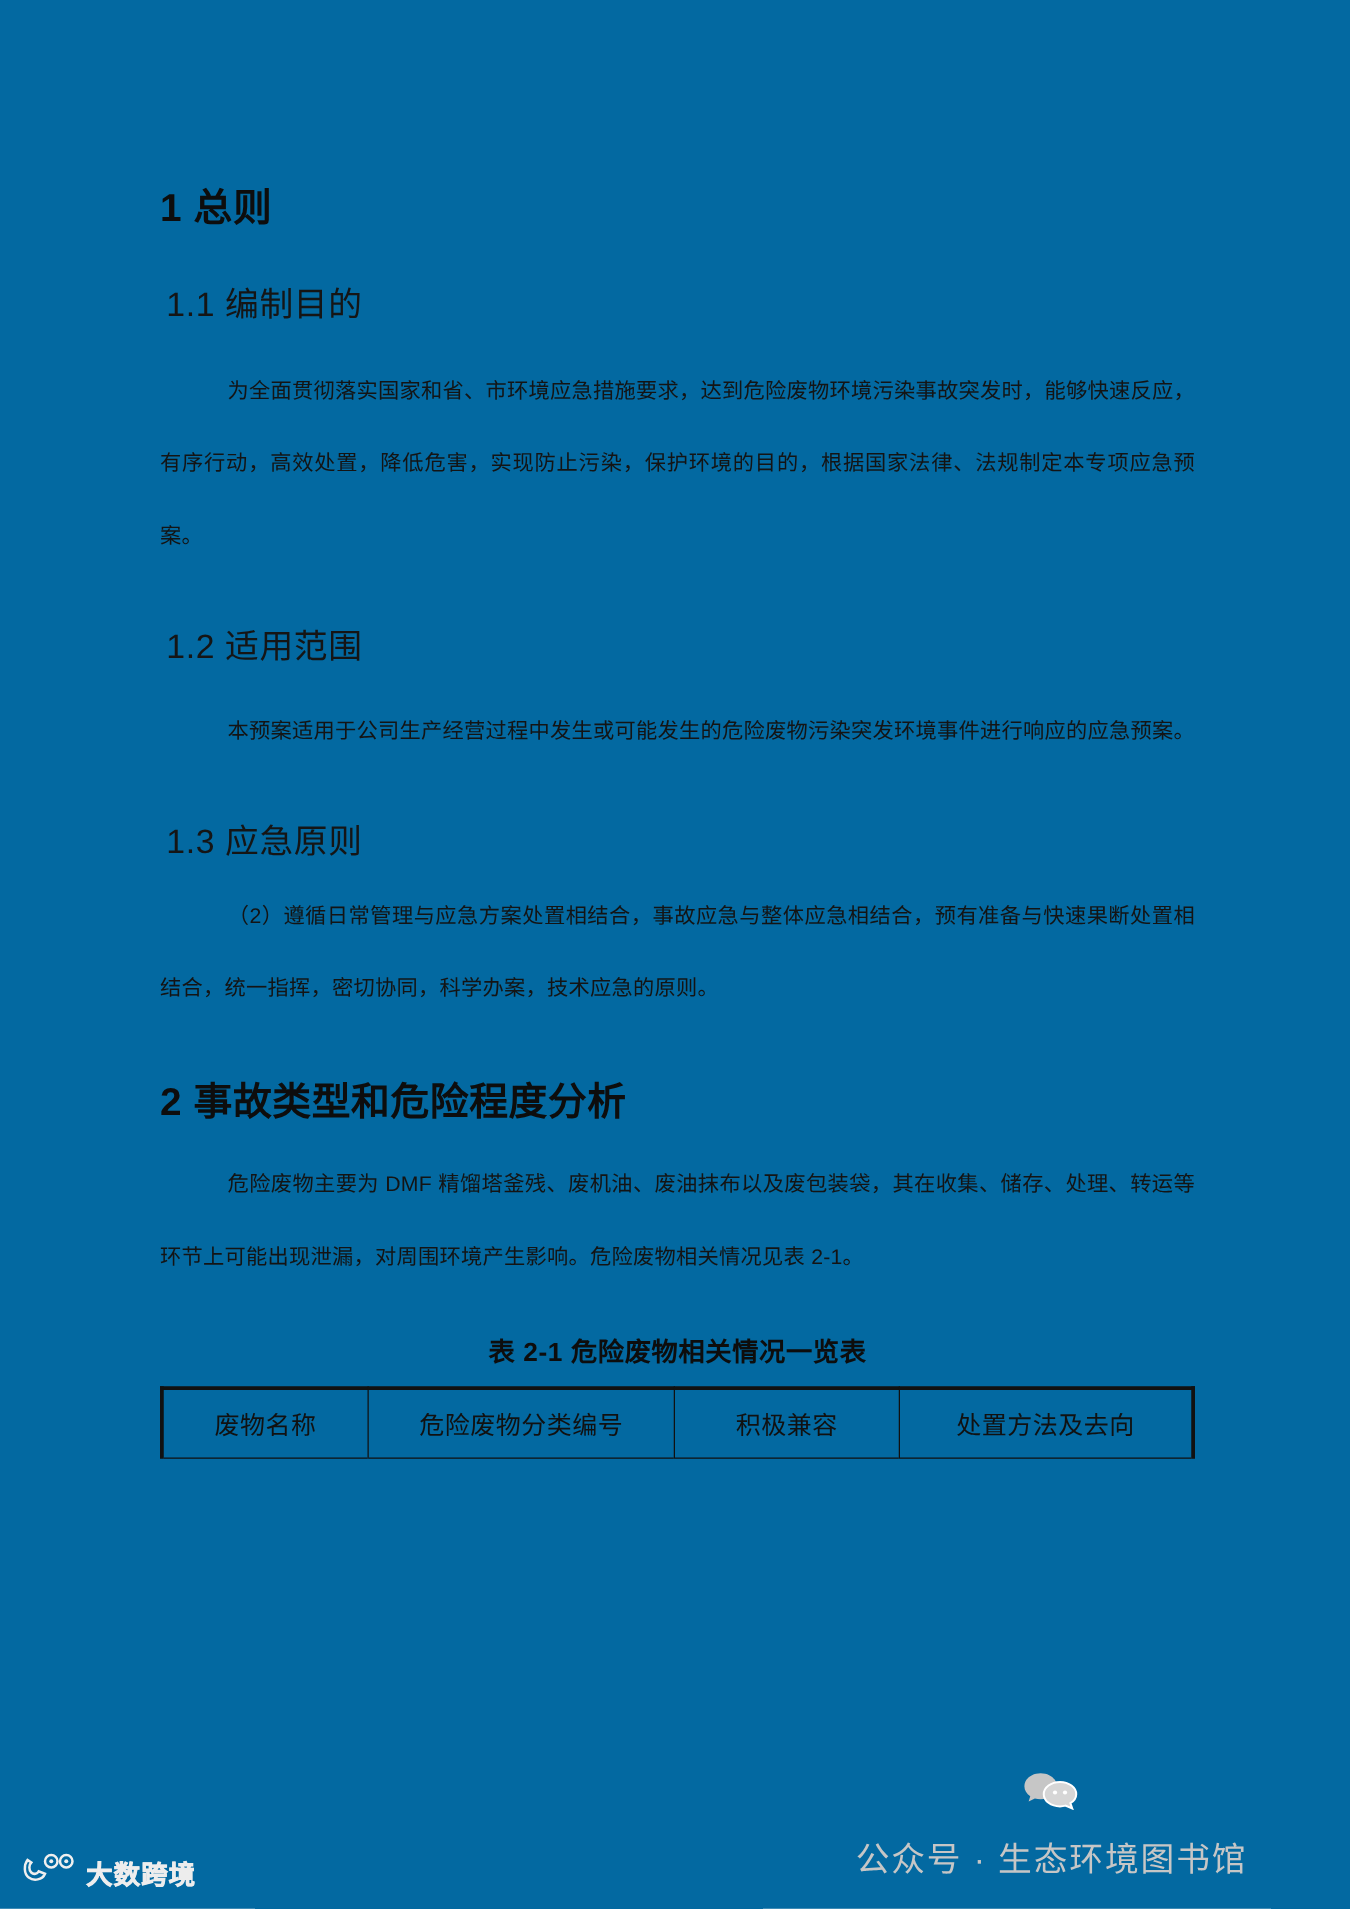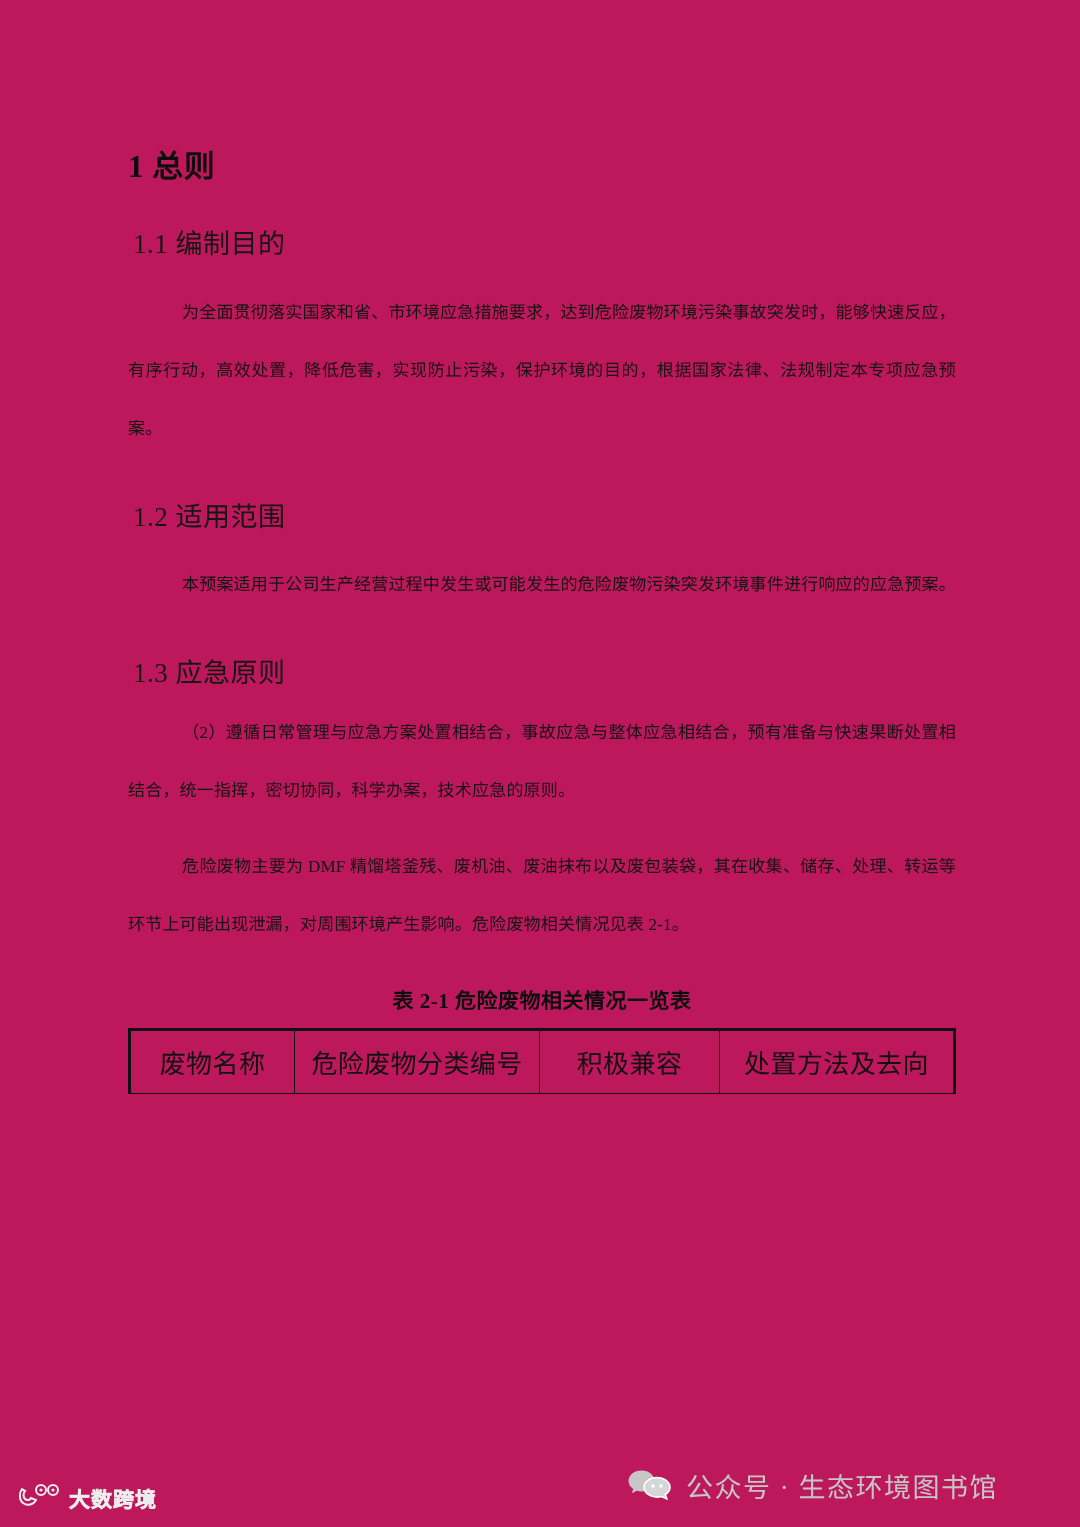--- a/index.html
+++ b/index.html
@@ -17,22 +17,21 @@
     color: #111111;
     -webkit-font-smoothing: antialiased;
   }
 
   .page {
     position: absolute;
     left: 0;
     top: 0;
     width: 1080px;
     height: 1527px;
-    background: #be185d;
-    font-family: Liberation Serif, serif;
+    background: #0369a1;
   }
 
   .content {
     position: absolute;
     left: 128px;
     top: 0;
     width: 828px;
   }
 
   
@@ -88,21 +87,21 @@
   table.hw-table {
     border-collapse: collapse;
     width: 825px;
     table-layout: fixed;
     border-top: 3px solid #111;
     border-left: 3px solid #111;
     border-right: 3px solid #111;
     border-bottom: 1px solid #111;
   }
   table.hw-table th {
-    font-size: 26px;
+    font-size: 20px;
     font-weight: normal;
     text-align: center;
     padding: 12px 4px 13px;
     border-left: 1px solid #111;
     border-right: 1px solid #111;
     color: #111;
     letter-spacing: 0.4px;
   }
   table.hw-table th:first-child { border-left: none; }
   table.hw-table th:last-child { border-right: none; }
@@ -131,20 +130,21 @@
   }
   .wm-left-icon { display: block; }
 
   .wm-right {
     position: absolute;
     right: 82px;
     bottom: 22px;
     display: flex;
     align-items: center;
     gap: 13px;
+    flex-direction: column;
   }
   .wm-right-text {
     font-size: 27px;
     color: #c6c6c6;
     letter-spacing: 1.5px;
     white-space: nowrap;
   }
   .wm-right-icon { display: block; }
 </style>
 </head>
@@ -158,20 +158,21 @@
 
     <h2 class="h2">1.1 编制目的</h2>
     <p class="para"><span class="indent"></span><span>为全面贯彻落实国家和省、市环境应急措施要求，达到危险废物环境污染事故突发时，能够快速反应，有序行动，高效处置，降低危害，实现防止污染，保护环境的目的，根据国家法律、法规制定本专项应急预案。</span></p>
 
     <h2 class="h2">1.2 适用范围</h2>
     <p class="para"><span class="indent"></span><span>本预案适用于公司生产经营过程中发生或可能发生的危险废物污染突发环境事件进行响应的应急预案。</span></p>
 
     <h2 class="h2">1.3 应急原则</h2>
     <p class="para tight"><span class="indent"></span><span>（2）遵循日常管理与应急方案处置相结合，事故应急与整体应急相结合，预有准备与快速果断处置相结合，统一指挥，密切协同，科学办案，技术应急的原则。</span></p>
 
+    <h1 class="h1 sect2">2 事故类型和危险程度分析</h1>
     <p class="para"><span class="indent"></span><span>危险废物主要为 DMF 精馏塔釜残、废机油、废油抹布以及废包装袋，其在收集、储存、处理、转运等环节上可能出现泄漏，对周围环境产生影响。危险废物相关情况见表 2-1。</span></p>
 
     <div class="table-caption">表 2-1  危险废物相关情况一览表</div>
 
     <table class="hw-table">
       <colgroup>
         <col class="col-a">
         <col class="col-b">
         <col class="col-c">
         <col class="col-d">

